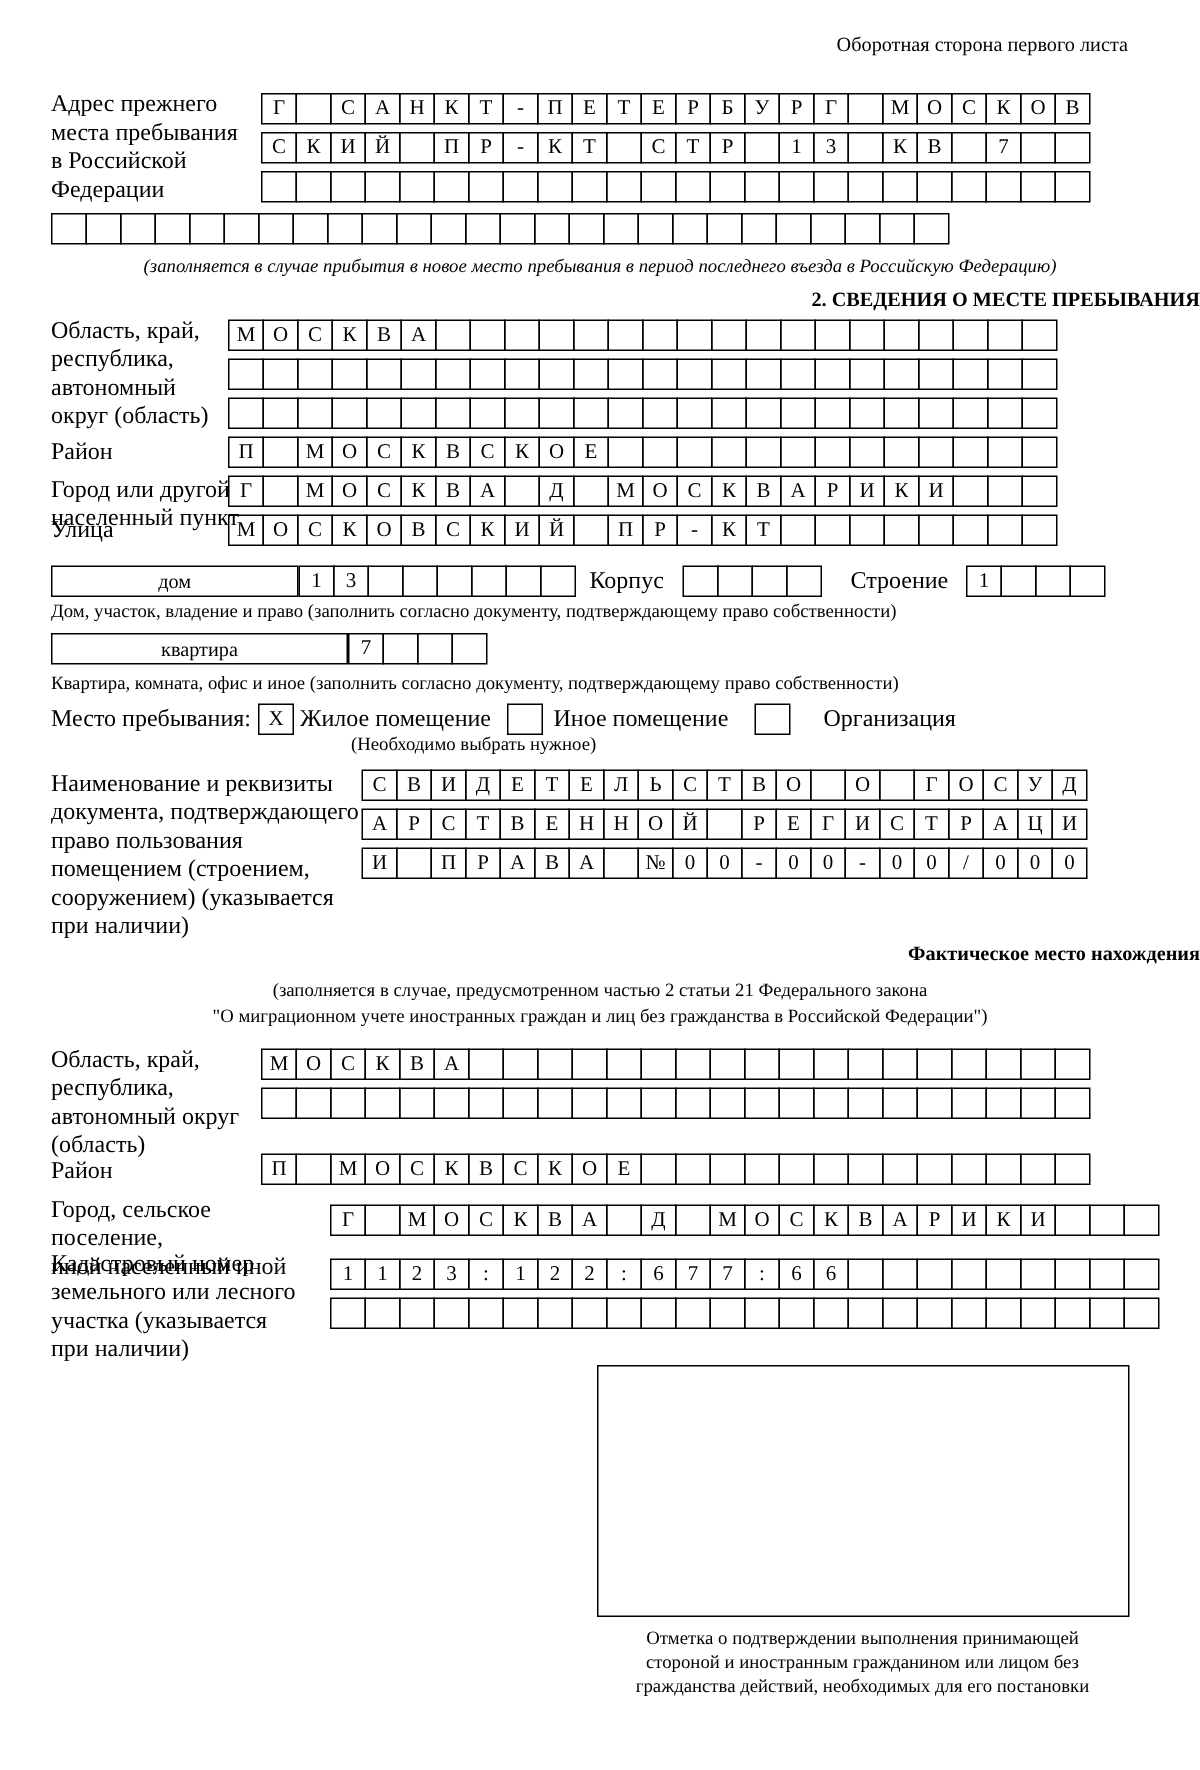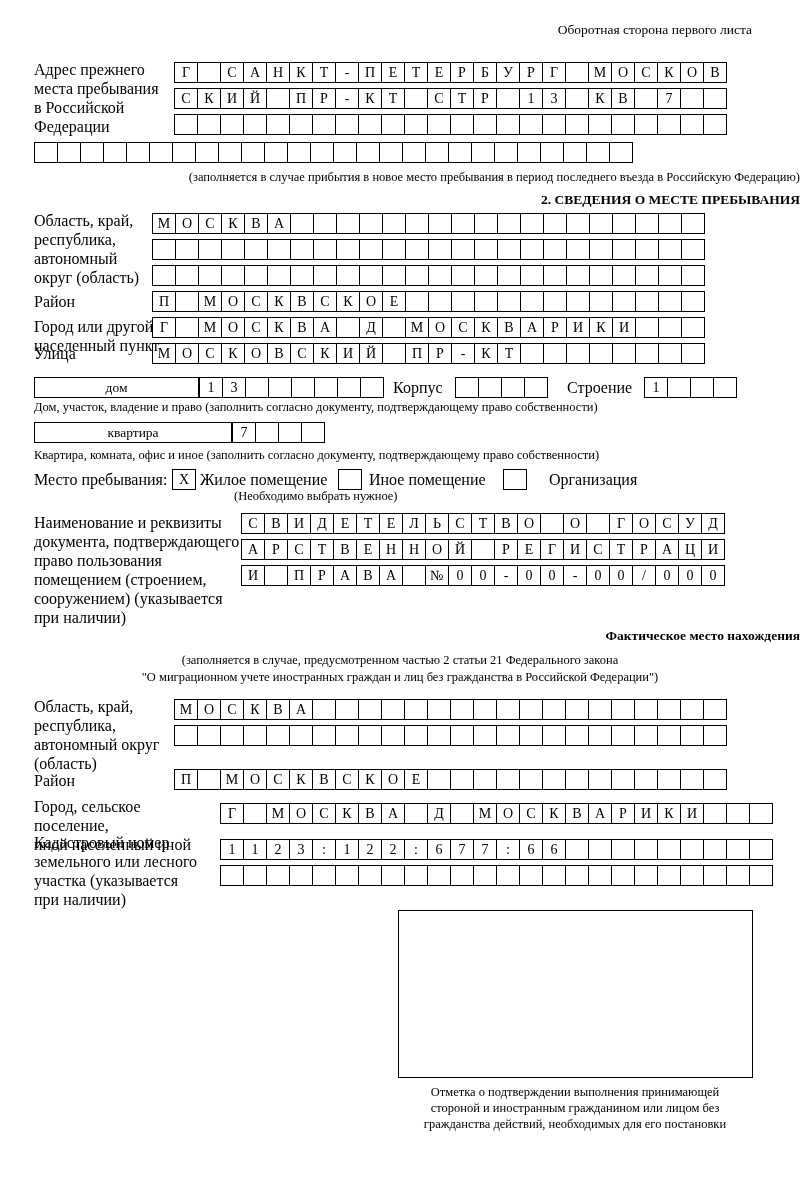--- a/index.html
+++ b/index.html
@@ -41,21 +41,22 @@
     border: 1px solid #000;
     box-sizing: border-box;
     margin-right: -1px;
     text-align: center;
     font-size: 14px;
     line-height: 19px;
     font-family: "Liberation Serif", serif;
   }
   .note {
     font-size: 12.5px;
-    text-align: right;
+    text-align: center;
+    font-style: italic;
   }
   .section-title {
     font-size: 13.5px;
     font-weight: bold;
     text-align: right;
   }
   .wide-field {
     border: 1px solid #000;
     box-sizing: border-box;
     height: 21px;

